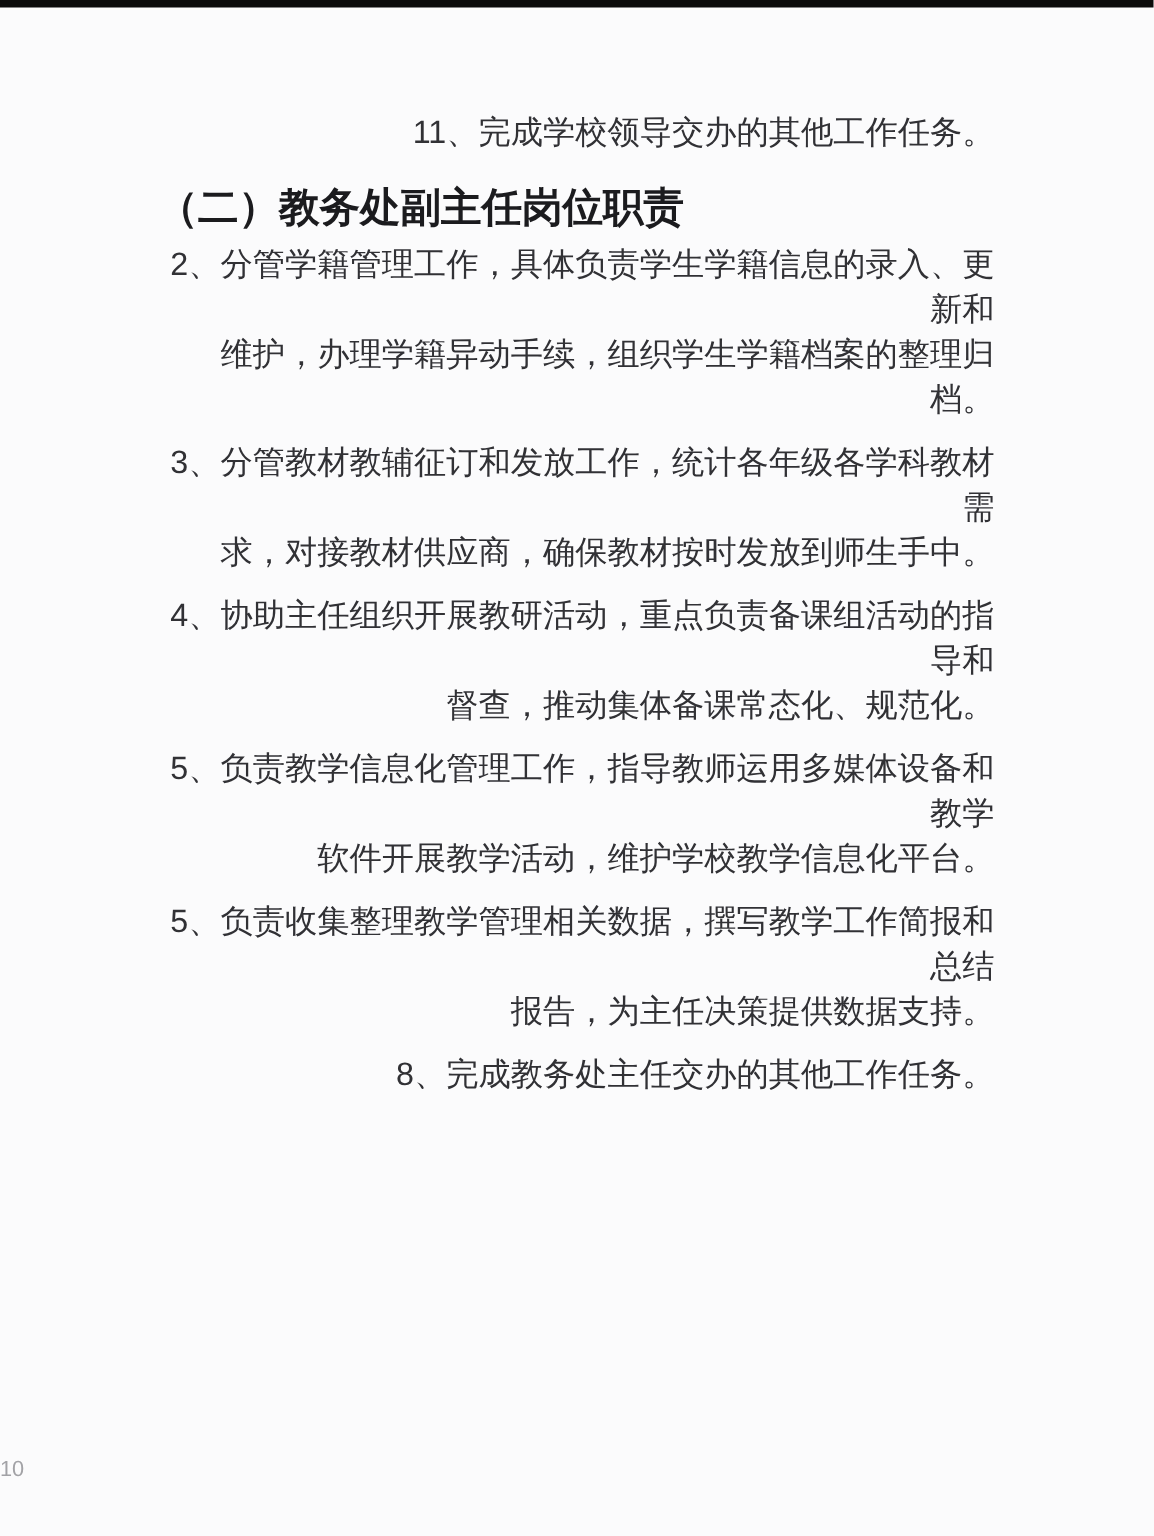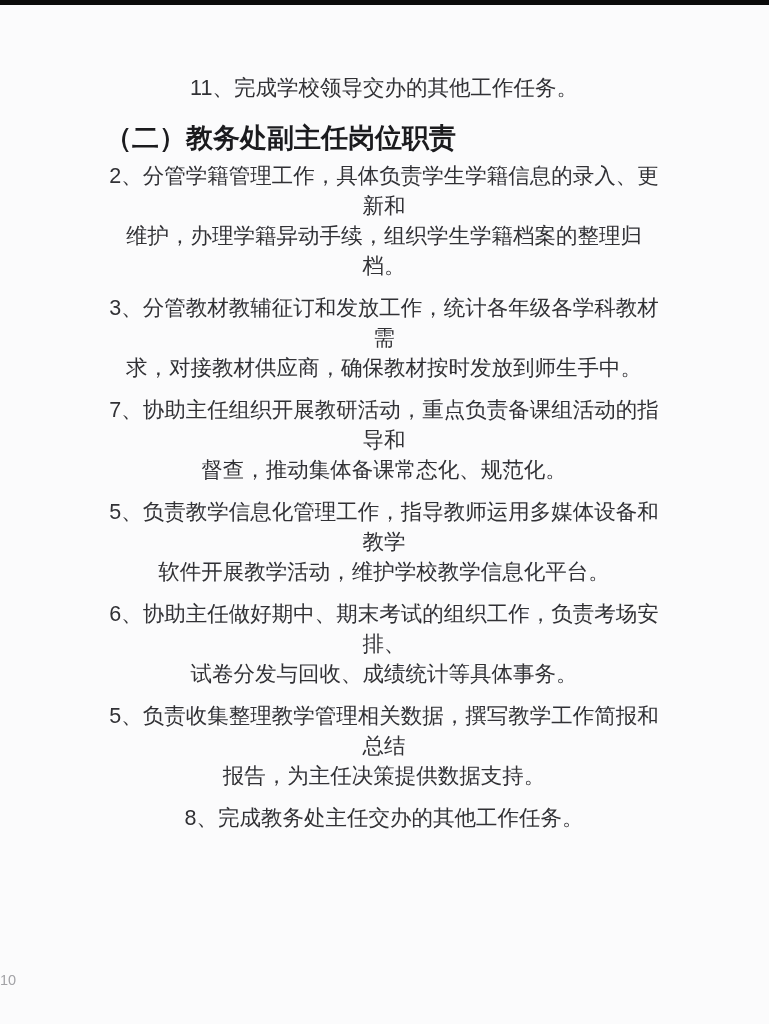--- a/index.html
+++ b/index.html
@@ -34,21 +34,21 @@
     width: 769px;
     box-sizing: border-box;
     padding: 68px 106px 0 105px;
   }
   .doc p.body {
     margin: 0 0 12px 0;
     font-size: 21.5px;
     line-height: 30px;
     color: #313135;
     white-space: pre-line;
-    text-align: center;
+    text-align: right;
   }
   .doc h2.section-heading {
     margin: 20px 0 8px 0;
     font-size: 27px;
     line-height: 30px;
     font-weight: 700;
     color: #1b1b1e;
     white-space: pre-line;
   }
   .page-number {
@@ -68,26 +68,24 @@
   <div class="top-bar"></div>
 
   <main class="doc">
     <p class="body">11、完成学校领导交办的其他工作任务。</p>
 
     <h2 class="section-heading">（二）教务处副主任岗位职责</h2>
     <p class="body">2、分管学籍管理工作，具体负责学生学籍信息的录入、更新和
 维护，办理学籍异动手续，组织学生学籍档案的整理归档。</p>
     <p class="body">3、分管教材教辅征订和发放工作，统计各年级各学科教材需
 求，对接教材供应商，确保教材按时发放到师生手中。</p>
-    <p class="body">7、协助主任组织开展教研活动，重点负责备课组活动的指导和
+    <p class="body">4、协助主任组织开展教研活动，重点负责备课组活动的指导和
 督查，推动集体备课常态化、规范化。</p>
     <p class="body">5、负责教学信息化管理工作，指导教师运用多媒体设备和教学
 软件开展教学活动，维护学校教学信息化平台。</p>
-    <p class="body">6、协助主任做好期中、期末考试的组织工作，负责考场安排、
-试卷分发与回收、成绩统计等具体事务。</p>
     <p class="body">5、负责收集整理教学管理相关数据，撰写教学工作简报和总结
 报告，为主任决策提供数据支持。</p>
     <p class="body">8、完成教务处主任交办的其他工作任务。</p>
 
   </main>
 
   <div class="page-number">10</div>
 </div>
 
 </body></html>

